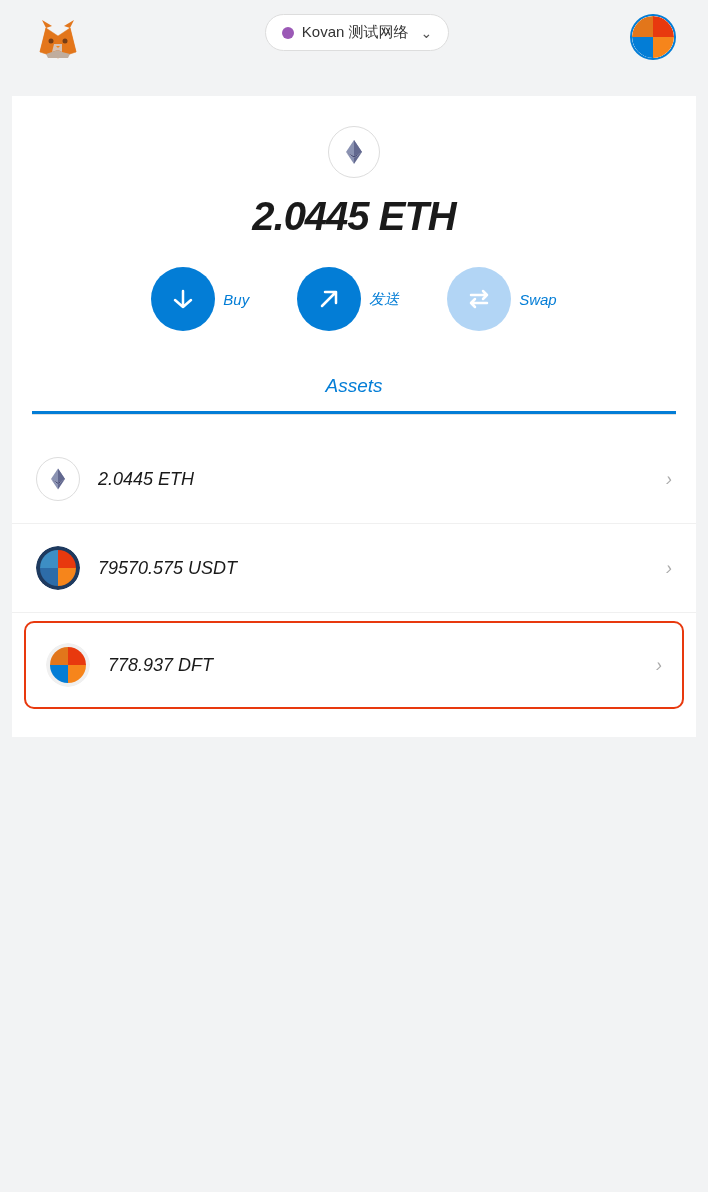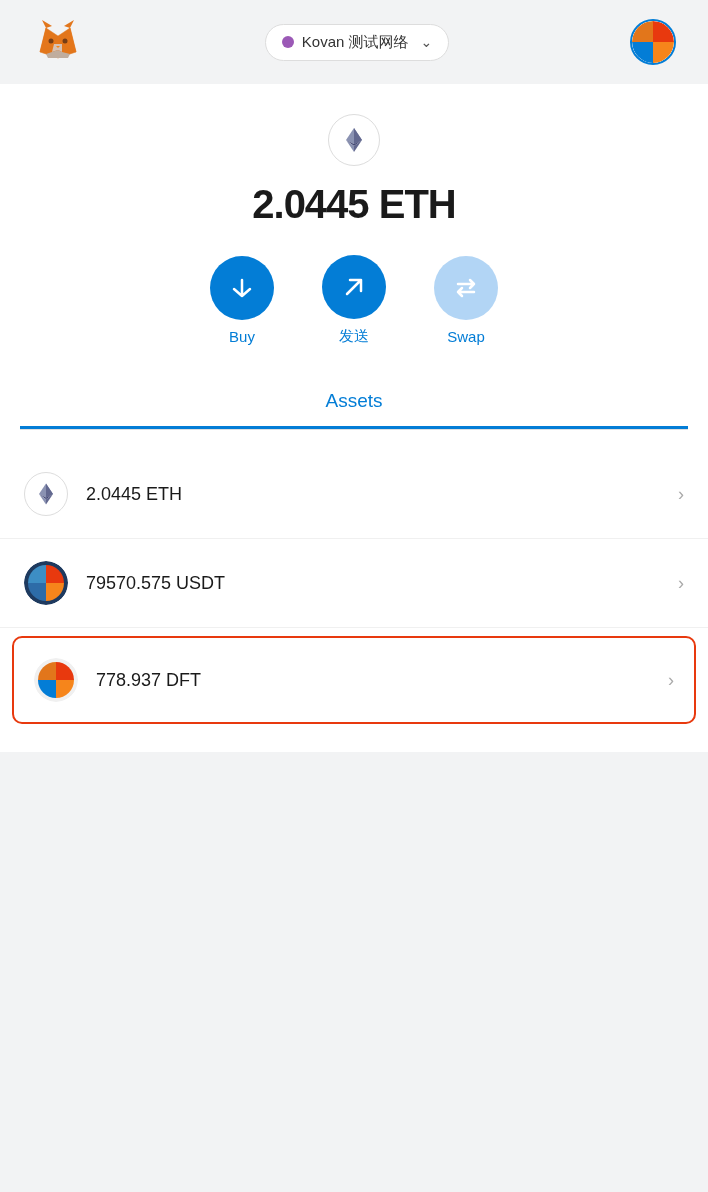--- a/index.html
+++ b/index.html
@@ -8,21 +8,21 @@
       width: 708px;
       min-height: 1192px;
       font-family: -apple-system, BlinkMacSystemFont, 'Segoe UI', sans-serif;
       background: #f2f3f4;
       overflow-x: hidden;
     }
 
     
     .header {
       display: flex;
-      align-items: center;
+      align-items: flex-start;
       justify-content: space-between;
       padding: 14px 32px;
       background: #f2f3f4;
     }
 
     .network-selector {
       display: flex;
       align-items: center;
       gap: 8px;
       background: white;
@@ -56,22 +56,23 @@
       height: 46px;
       border-radius: 50%;
       border: 2px solid #037dd6;
       overflow: hidden;
       position: relative;
     }
 
     
     .main-content {
       background: white;
-      margin: 0;
+      margin: 12px;
       padding-bottom: 20px;
+      font-style: italic;
     }
 
     
     .balance-section {
       display: flex;
       flex-direction: column;
       align-items: center;
       padding: 30px 20px 20px;
       background: white;
     }
@@ -100,21 +101,21 @@
     .actions-row {
       display: flex;
       gap: 48px;
       align-items: center;
       justify-content: center;
       margin-bottom: 30px;
     }
 
     .action-item {
       display: flex;
-      flex-direction: column;
+      flex-direction: row;
       align-items: center;
       gap: 8px;
       cursor: pointer;
     }
 
     .action-btn {
       width: 64px;
       height: 64px;
       border-radius: 50%;
       display: flex;

